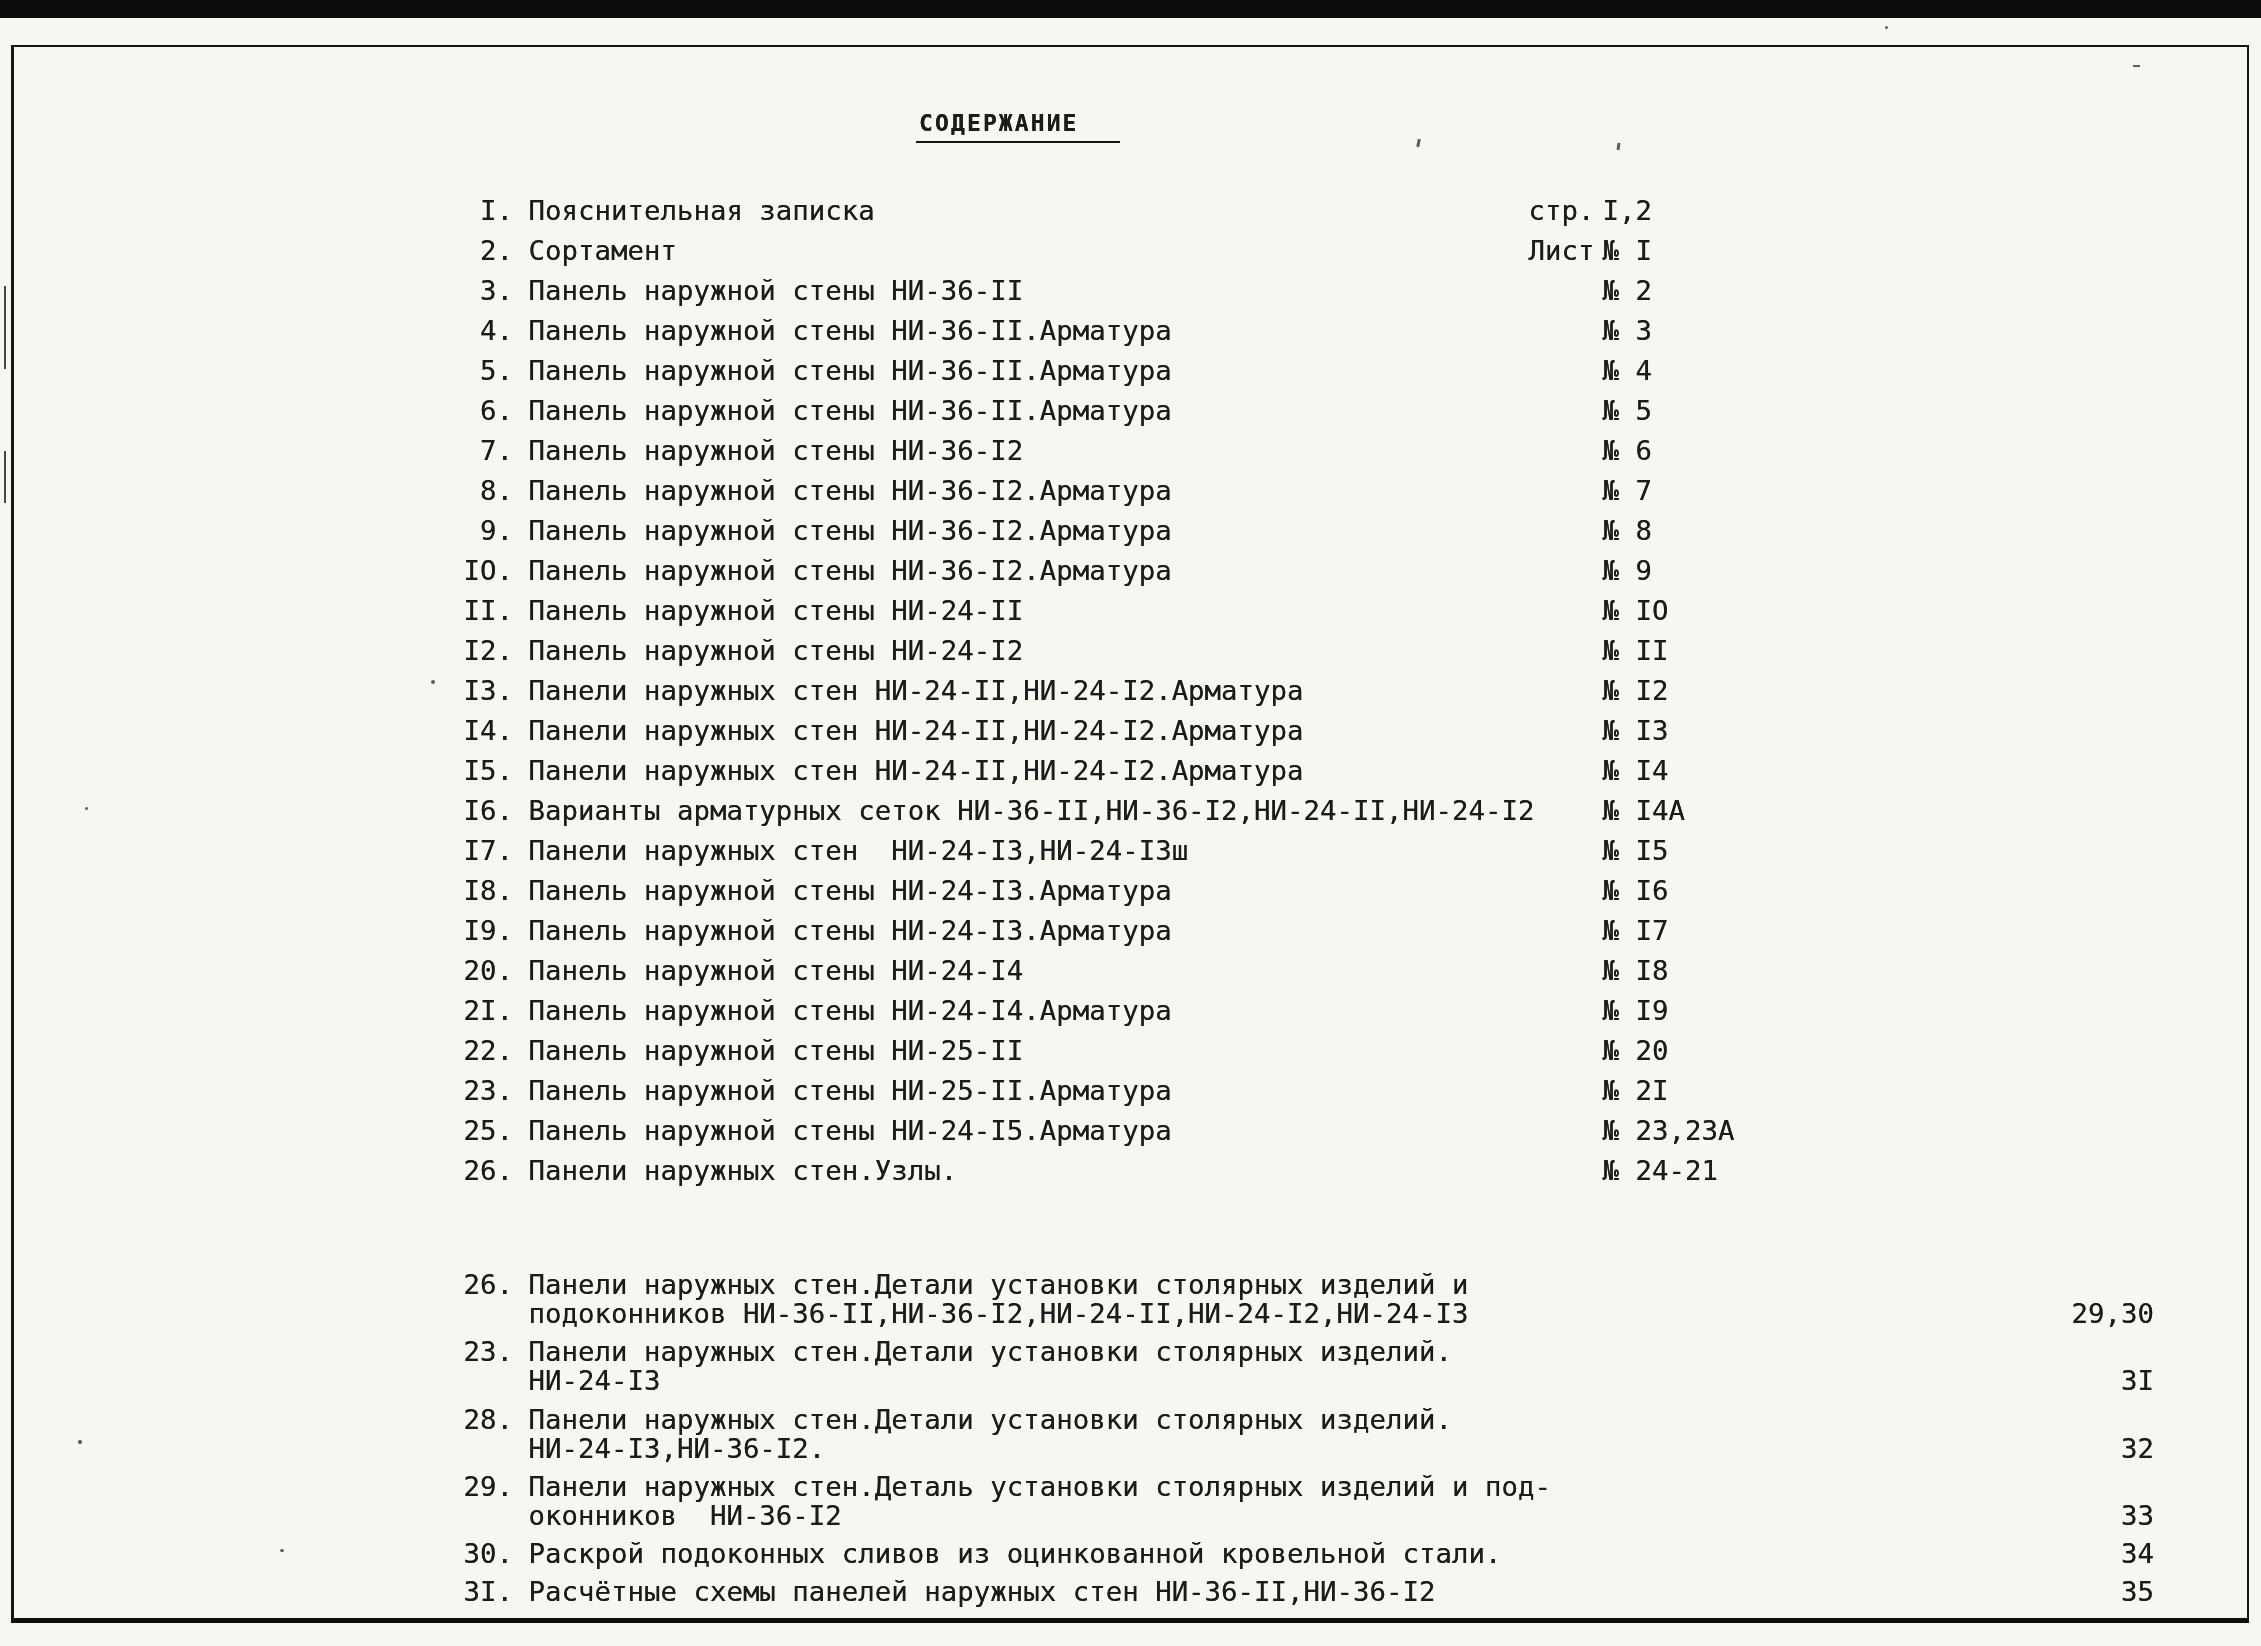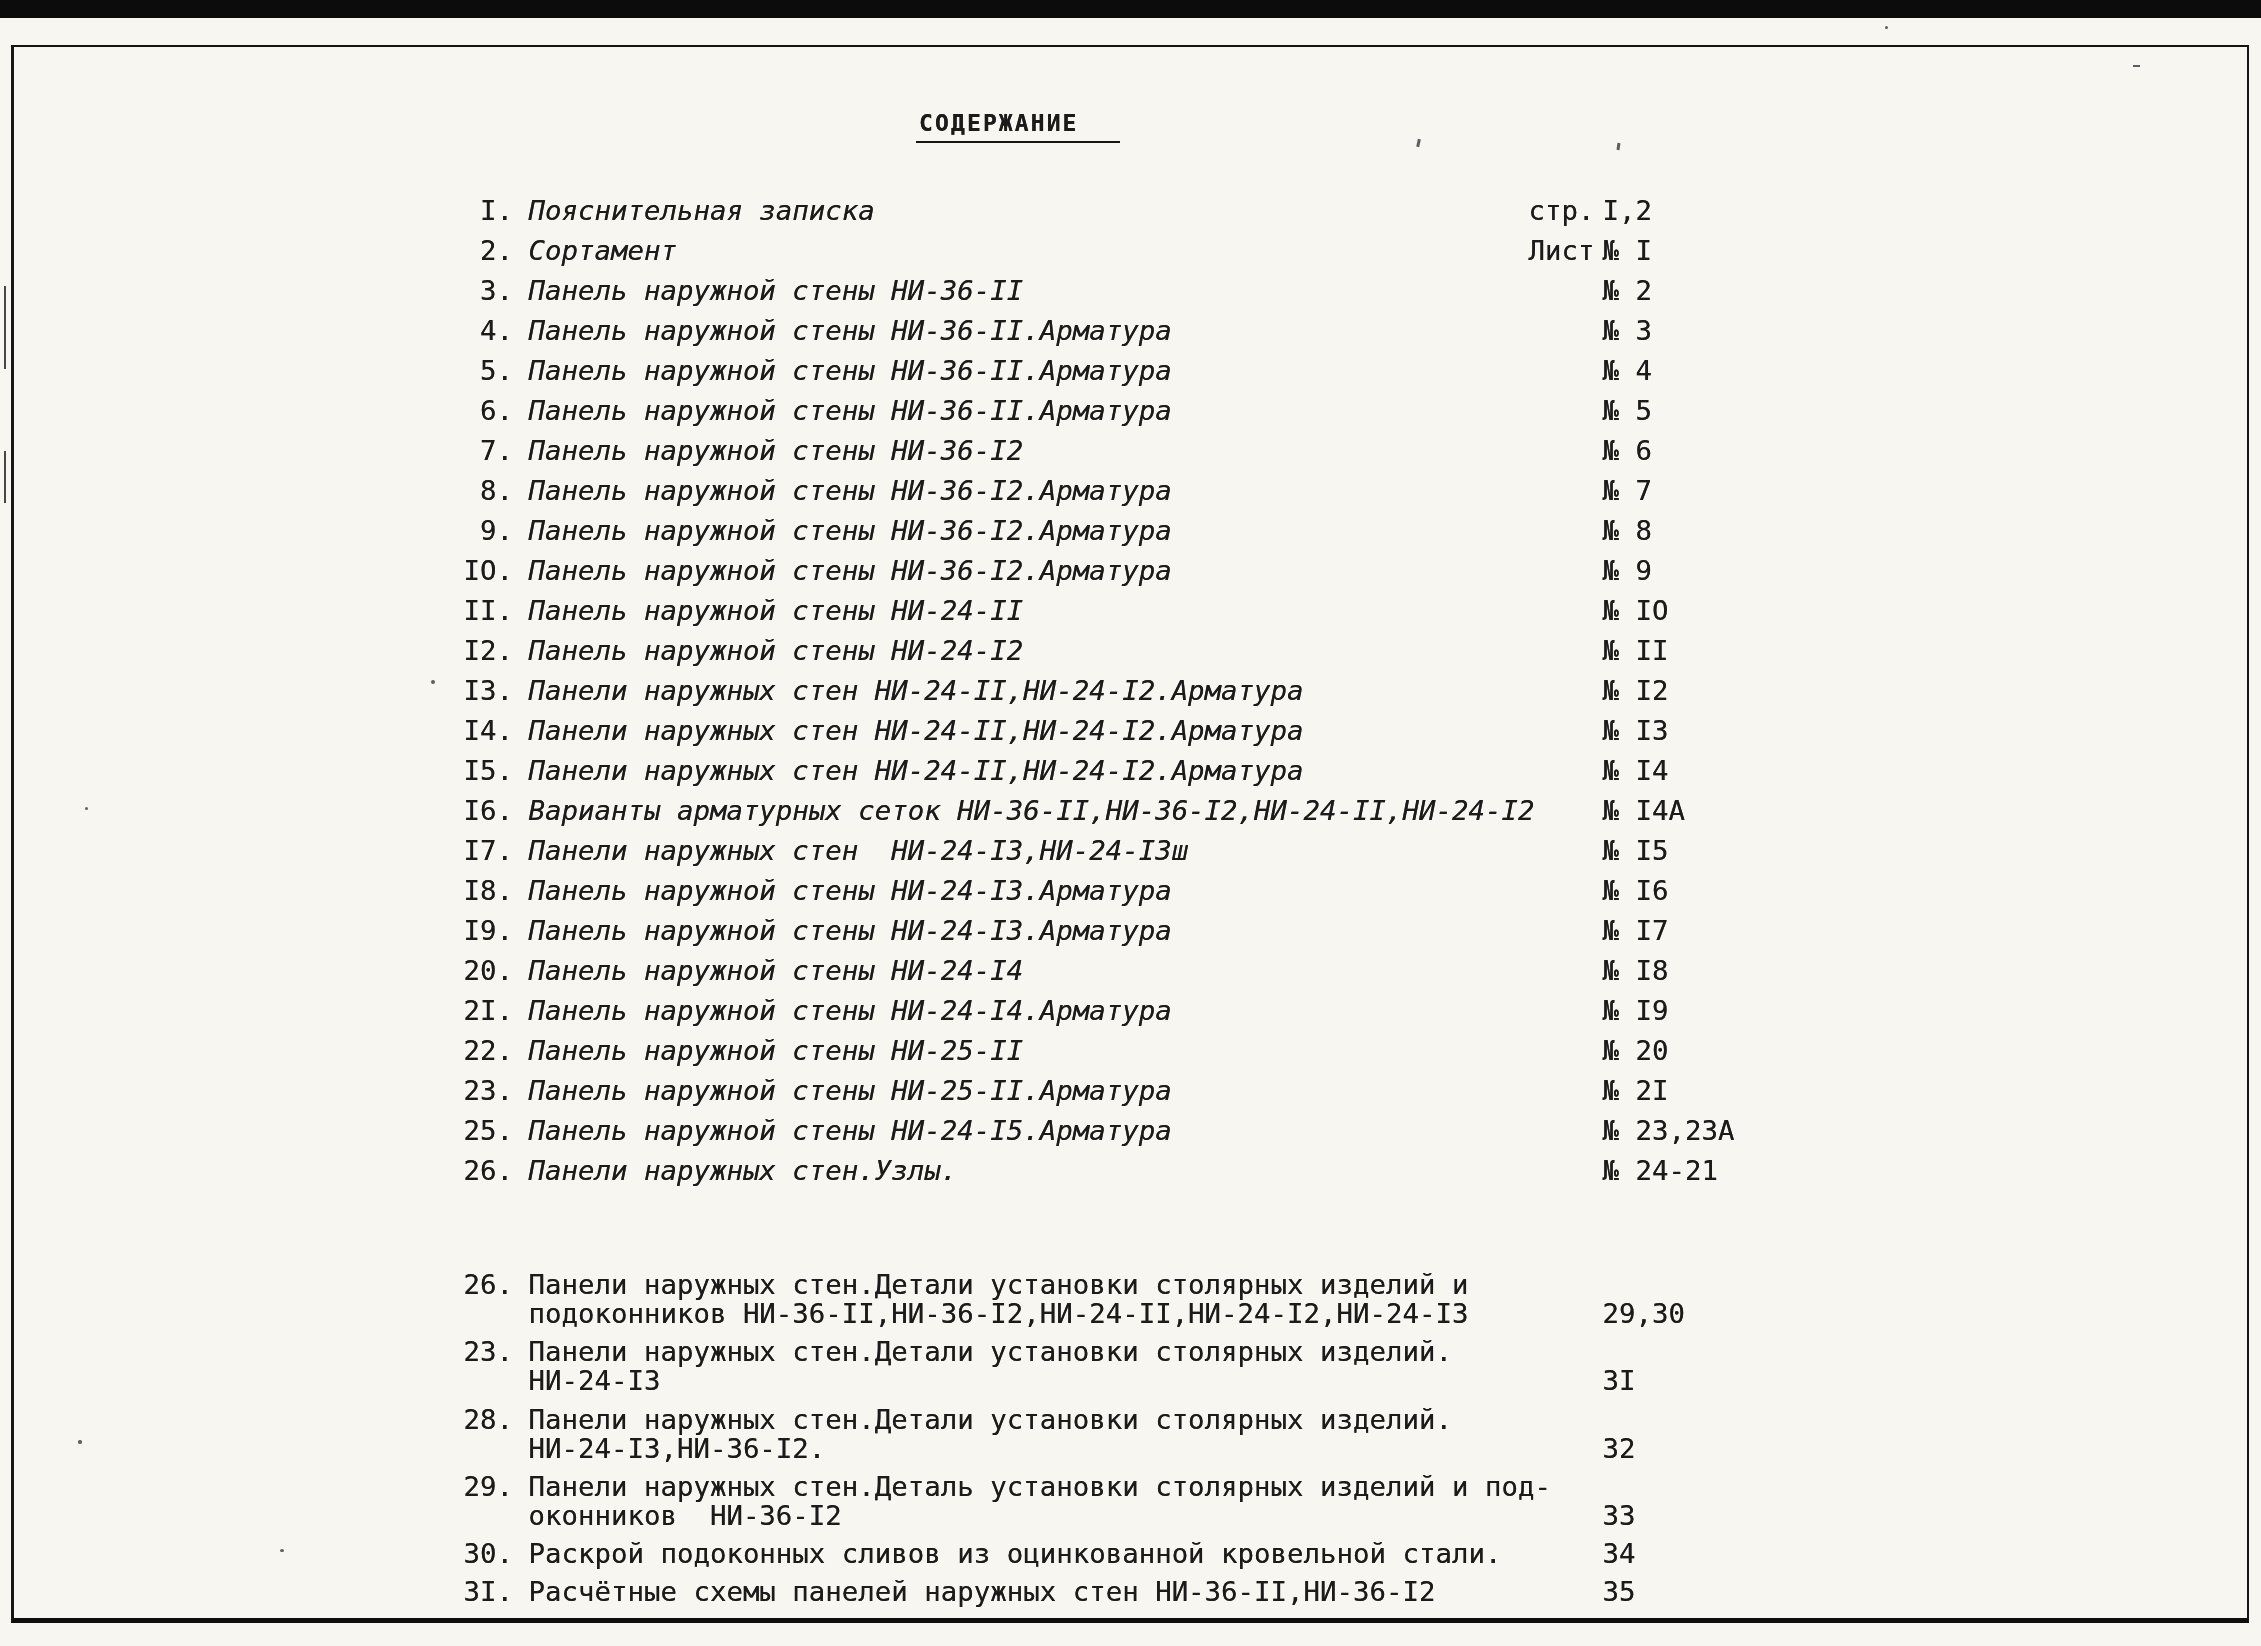--- a/index.html
+++ b/index.html
@@ -30,29 +30,29 @@
   }
   .toc,.toc2{
     position:absolute;left:445px;width:1709px;
     font-size:27.4px;
     text-shadow:0 0 0.5px rgba(25,25,25,.8);
   }
   .toc{top:191px;}
   .toc2{top:1270px;}
   .row{display:flex;height:40px;line-height:40px;}
   .num{flex:0 0 68px;width:68px;text-align:right;white-space:pre;}
-  .ttl{flex:0 0 1000px;width:1000px;margin-left:15.5px;white-space:pre;overflow:visible;font-style:italic;}
+  .ttl{flex:0 0 1000px;width:1000px;margin-left:15.5px;white-space:pre;overflow:visible;}
   .ref{display:flex;flex:1;white-space:pre;}
   .rl{flex:0 0 74px;width:74px;white-space:pre;}
   .rv{white-space:pre;}
   .row2{display:flex;margin-bottom:9.3px;line-height:29px;}
   .row2 .num{align-self:flex-start;}
   .row2 .body{flex:0 0 1000px;width:1000px;margin-left:15.5px;}
   .row2 .l1,.row2 .l2{white-space:pre;}
-  .row2 .ref{align-self:flex-end;line-height:29px;}
+  .row2 .ref{align-self:flex-end;line-height:29px;justify-content:space-between;}
   .speck{position:absolute;background:#2a2a2a;opacity:.75;}
   .speck.round{border-radius:50%;}
   .edge-mark{position:absolute;background:#1c1c1c;opacity:.8;}
 </style>
 </head>
 <body>
 
 <div class="top-bar"></div>
 <div class="page-frame"></div>
 

